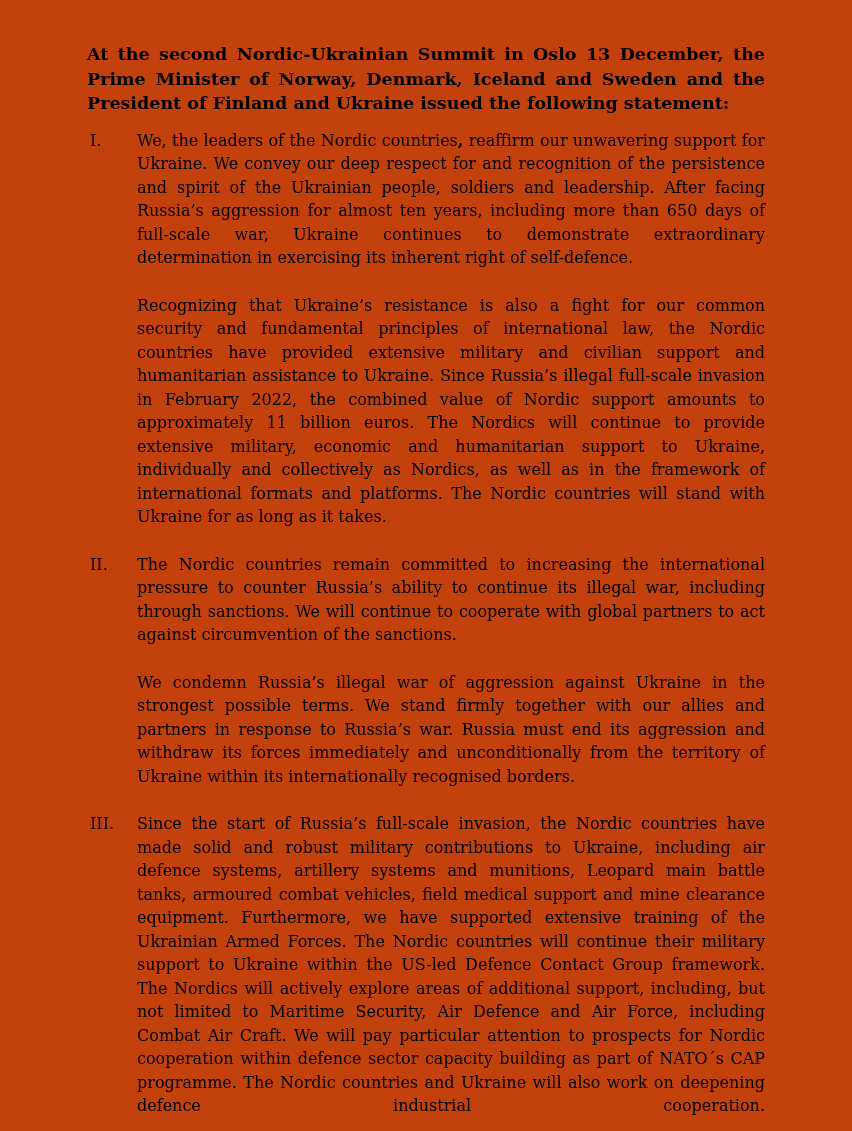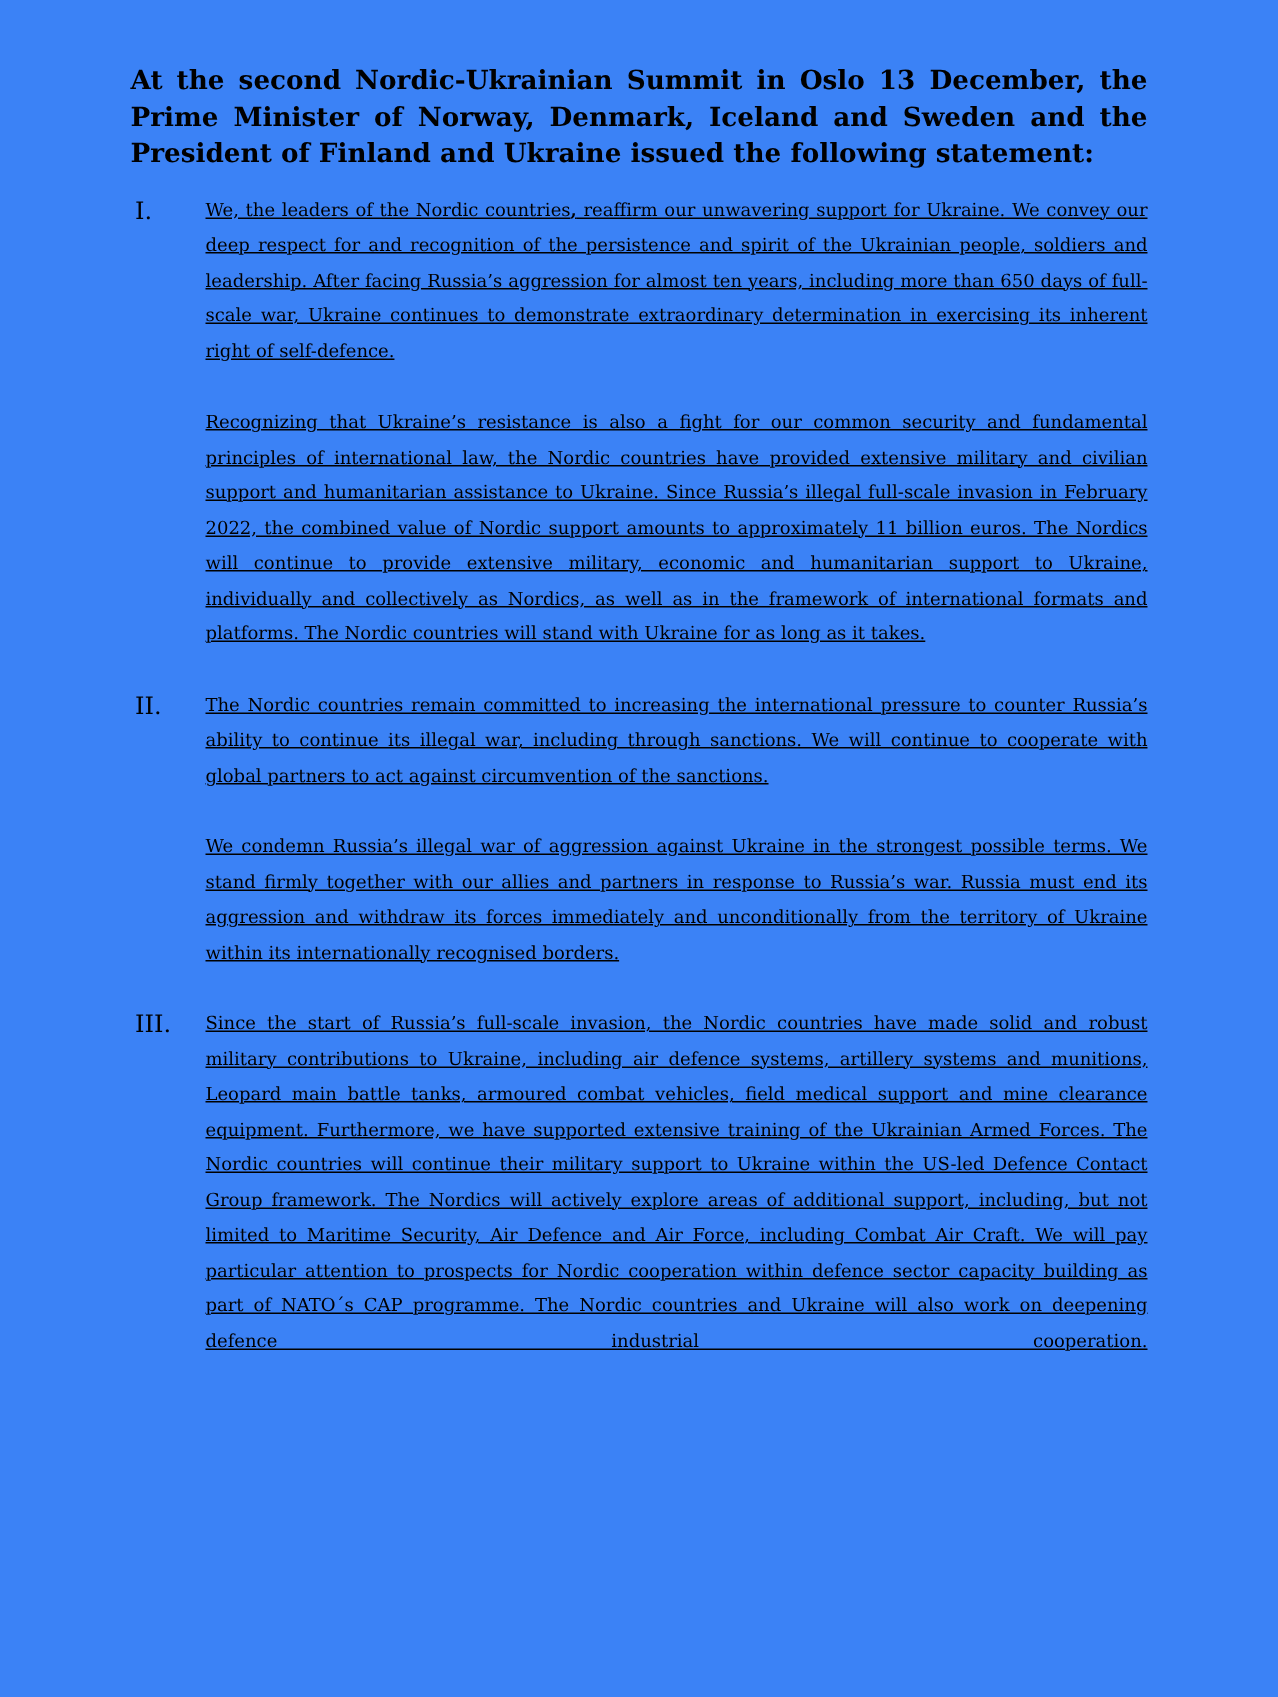--- a/index.html
+++ b/index.html
@@ -12,21 +12,21 @@
     height: 1131px;
     overflow: hidden;
     font-family: "DejaVu Serif", "Liberation Serif", serif;
     color: #000000;
   }
   .page {
     box-sizing: border-box;
     width: 852px;
     height: 1131px;
     padding: 42px 87px 0 87px;
-    background: #3b82f6;
+    background: #c2410c;
   }
   .doc-header {
     font-weight: 700;
     font-size: 17.5px;
     line-height: 24.5px;
     text-align: justify;
     margin: 0 0 13px 0;
   }
   .items {
     margin: 0;
@@ -43,24 +43,23 @@
     padding-left: 3px;
     font-size: 16px;
     line-height: 23.5px;
   }
   .item-body {
     flex: 1 1 auto;
     min-width: 0;
   }
   .para {
     margin: 0 0 24px 0;
-    font-size: 12px;
+    font-size: 16px;
     line-height: 23.5px;
     text-align: justify;
-    text-decoration: underline;
   }
   .para:last-child {
     margin-bottom: 24px;
   }
   .justify-last {
     text-align-last: justify;
   }
   .seg-bold {
     font-weight: 700;
   }

